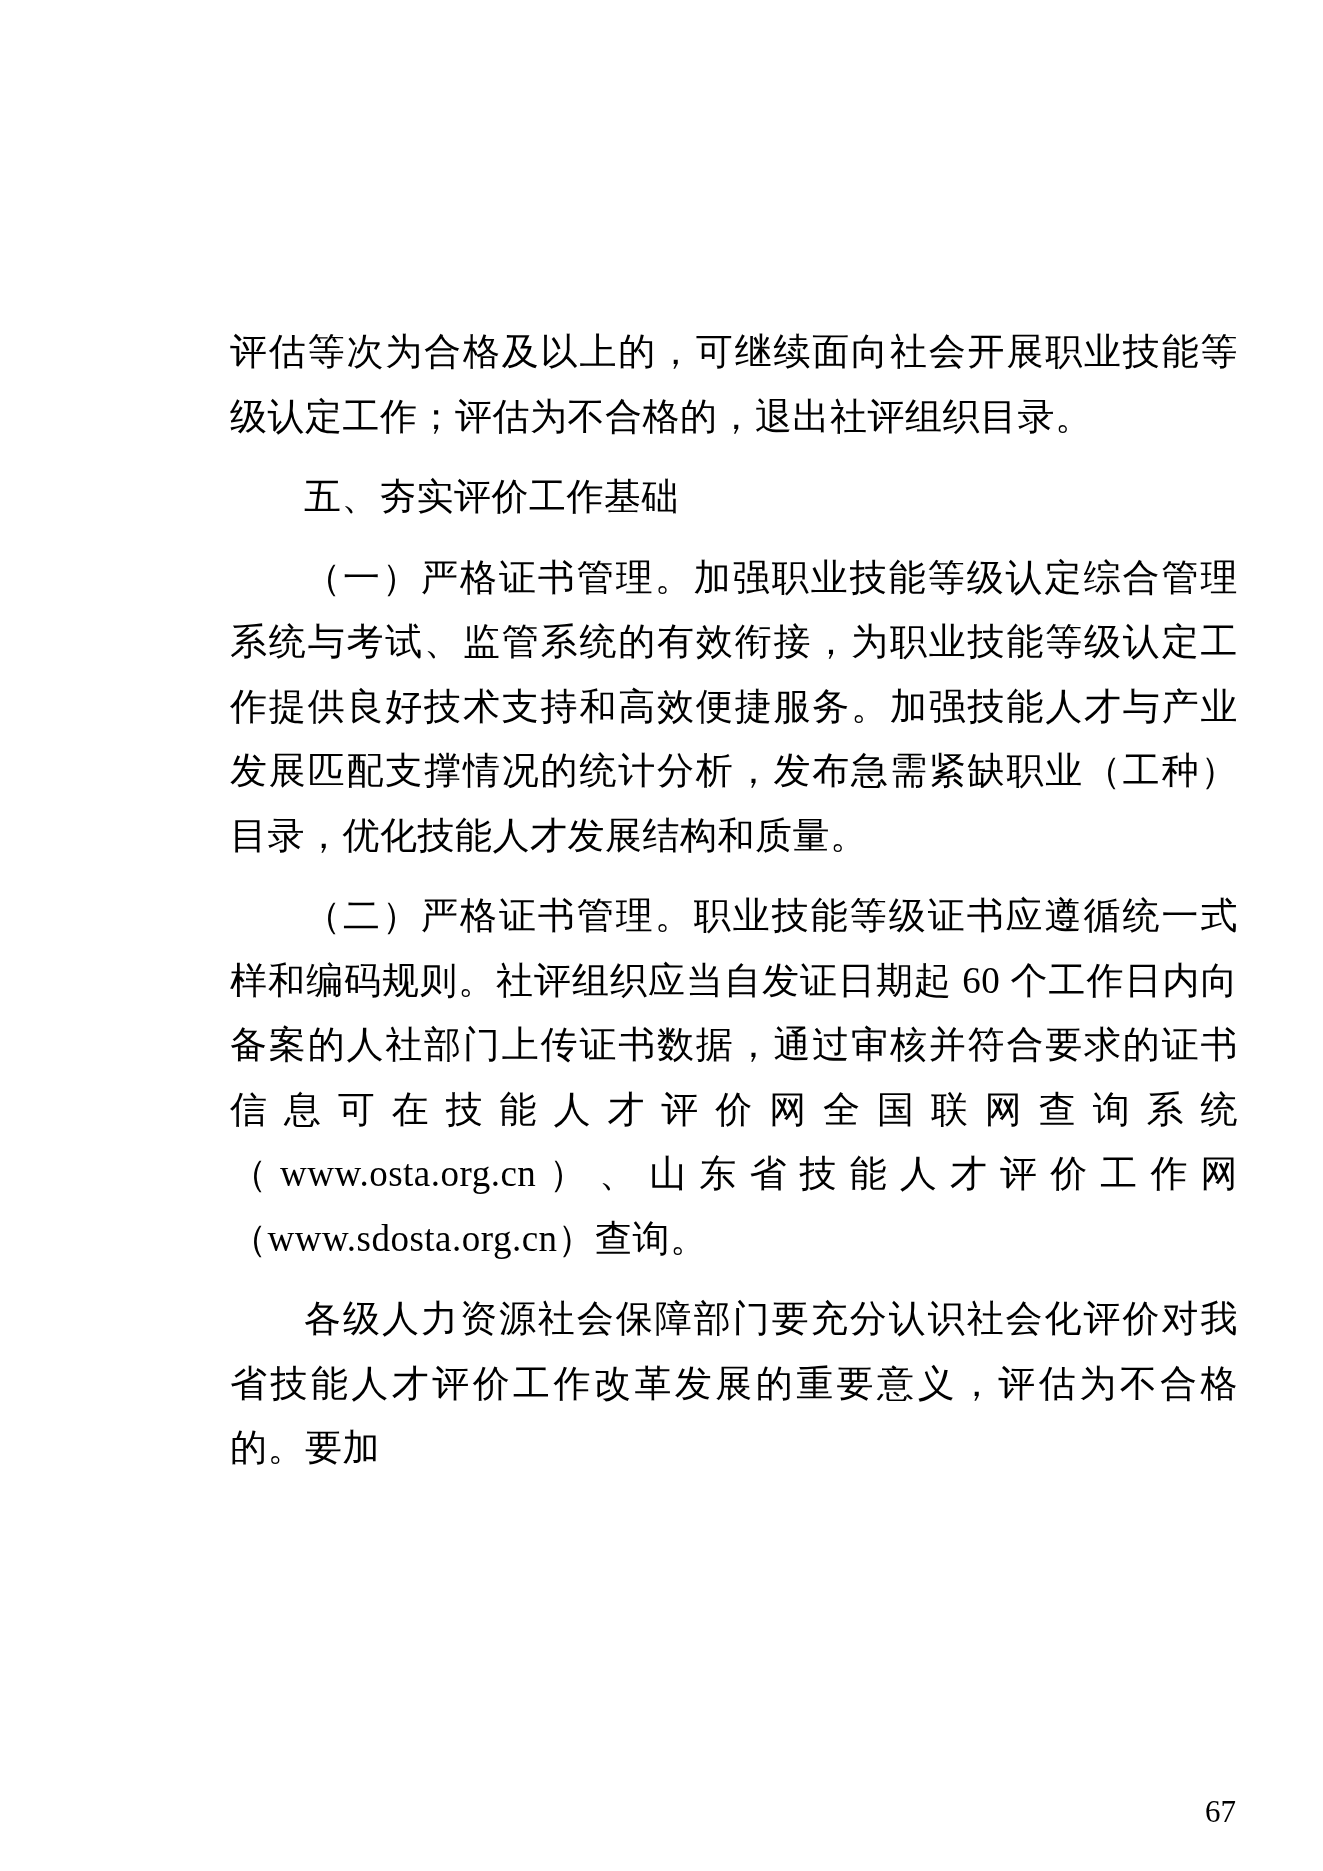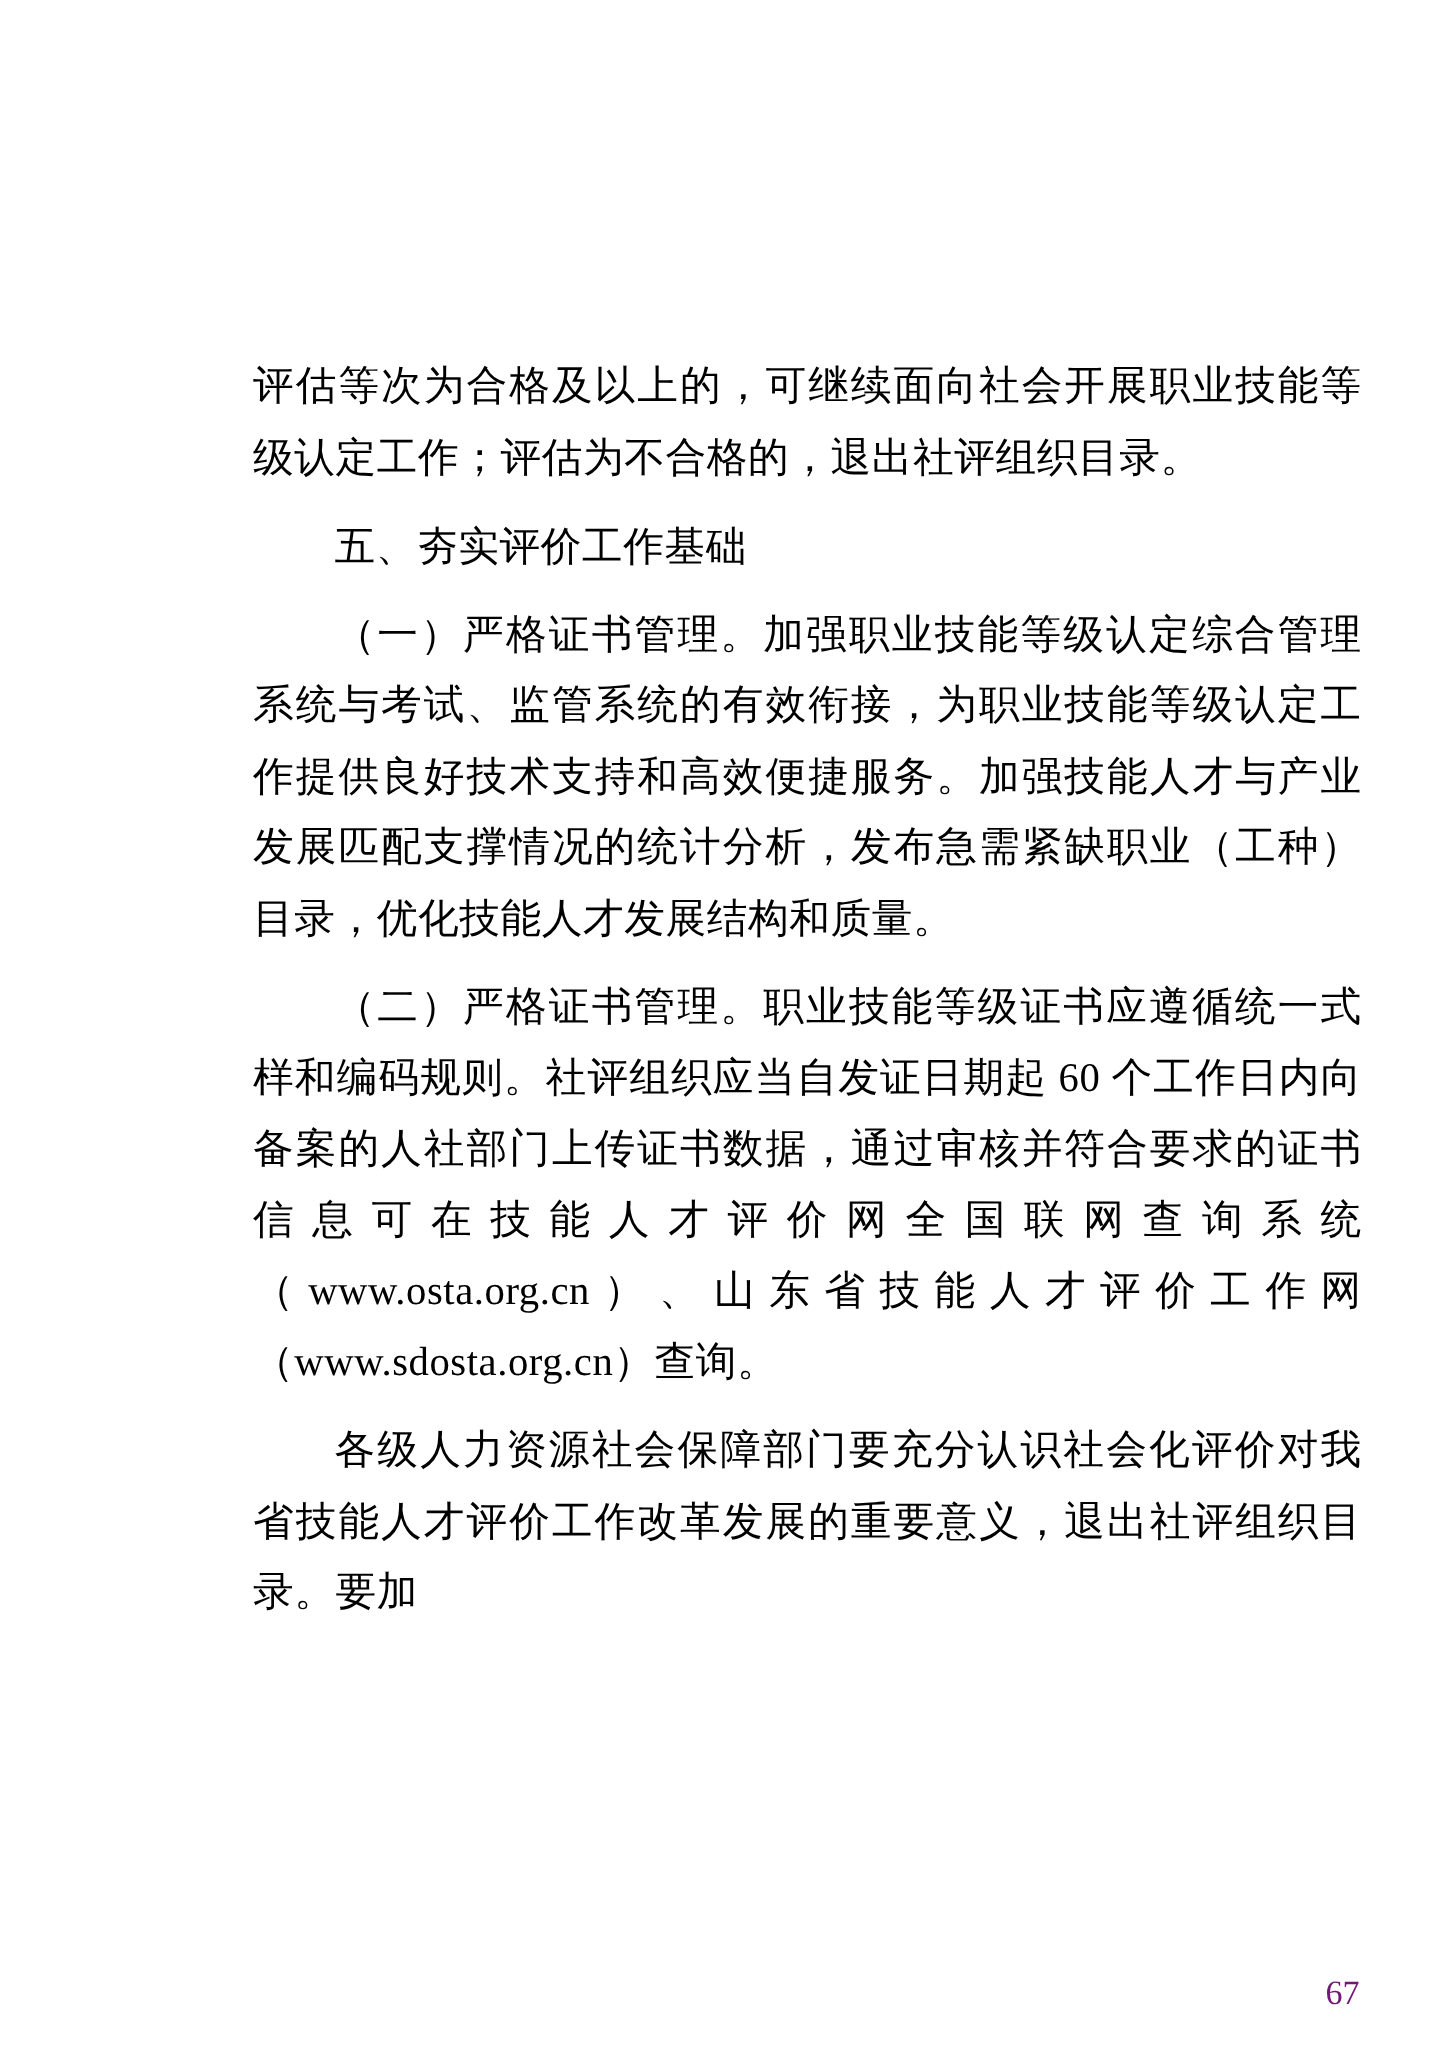--- a/index.html
+++ b/index.html
@@ -49,39 +49,39 @@
 
   .page-number {
     position: absolute;
     left: 150px;
     top: 1730px;
     width: 1022px;
     text-align: right;
     font-size: 31px;
     line-height: 36px;
     font-family: "Liberation Serif", "DejaVu Serif", serif;
-    color: #701a75;
+    color: #000000;
   }
 </style>
 </head>
 <body>
 
 <div class="page">
 
   <main class="content">
 
     <p class="para continuation">评估等次为合格及以上的，可继续面向社会开展职业技能等级认定工作；评估为不合格的，退出社评组织目录。</p>
 
     <h2 class="heading">五、夯实评价工作基础</h2>
 
     <p class="para">（一）严格证书管理。加强职业技能等级认定综合管理系统与考试、监管系统的有效衔接，为职业技能等级认定工作提供良好技术支持和高效便捷服务。加强技能人才与产业发展匹配支撑情况的统计分析，发布急需紧缺职业（工种）目录，优化技能人才发展结构和质量。</p>
 
     <p class="para">（二）严格证书管理。职业技能等级证书应遵循统一式样和编码规则。社评组织应当自发证日期起 60 个工作日内向备案的人社部门上传证书数据，通过审核并符合要求的证书信息可在技能人才评价网全国联网查询系统（www.osta.org.cn）、山东省技能人才评价工作网（www.sdosta.org.cn）查询。</p>
 
 
 
-    <p class="para">各级人力资源社会保障部门要充分认识社会化评价对我省技能人才评价工作改革发展的重要意义，退出社评组织目录。要加</p>
+    <p class="para">各级人力资源社会保障部门要充分认识社会化评价对我省技能人才评价工作改革发展的重要意义，评估为不合格的。要加</p>
 
   </main>
 
   <div class="page-number">67</div>
 
 </div>
 
 </body></html>

